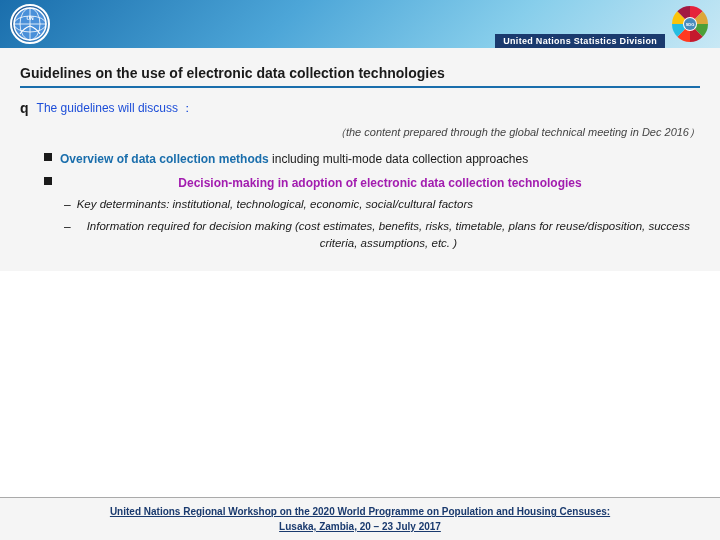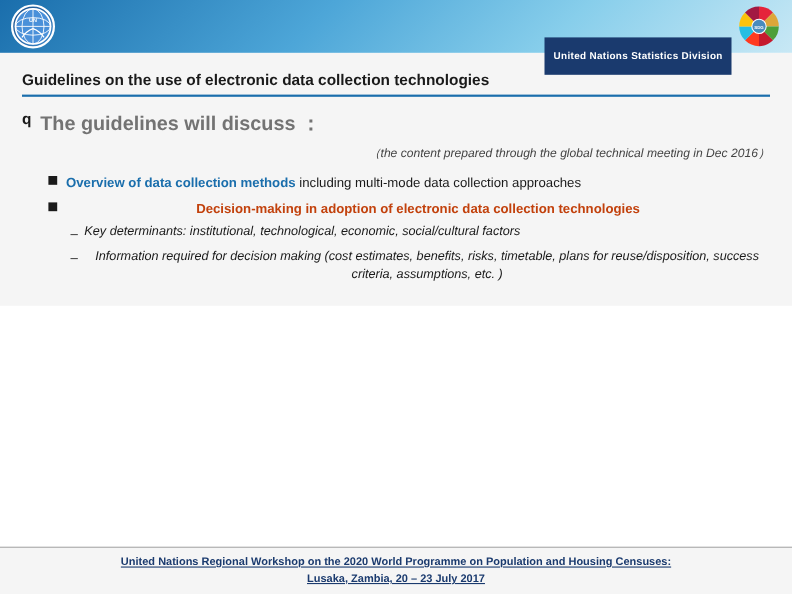--- a/index.html
+++ b/index.html
@@ -51,21 +51,21 @@
     }
 
     
     .un-stats-label {
       position: absolute;
       top: 34px;
       right: 55px;
       background: #1a3a6e;
       color: white;
       font-size: 9px;
-      padding: 12px 8px;
+      padding: 2px 8px;
       font-weight: bold;
       letter-spacing: 0.3px;
     }
 
     
     .content-area {
       padding: 10px 20px 10px 20px;
       background: #f5f5f5;
     }
 
@@ -93,23 +93,23 @@
 
     .bullet-q {
       font-size: 14px;
       font-weight: bold;
       color: #1a1a1a;
       margin-right: 8px;
       flex-shrink: 0;
     }
 
     .guidelines-title {
-      font-size: 18px;
-      font-weight: bold;
-      color: #737373;
+      font-size: 12px;
+      font-weight: normal;
+      color: #1d4ed8;
     }
 
     .subtitle-note {
       font-size: 11px;
       color: #444;
       margin-left: 24px;
       margin-bottom: 10px;
       font-style: italic;
       text-align: right;
     }
@@ -140,21 +140,21 @@
       color: #1a1a1a;
       line-height: 1.5;
     }
 
     .highlight-teal {
       color: #1a6eac;
       font-weight: bold;
     }
 
     .highlight-blue {
-      color: #c2410c;
+      color: #a21caf;
       font-weight: bold;
     }
 
     
     .sub-bullet-list {
       margin-top: 4px;
       margin-left: 4px;
     }
 
     .sub-bullet-item {

